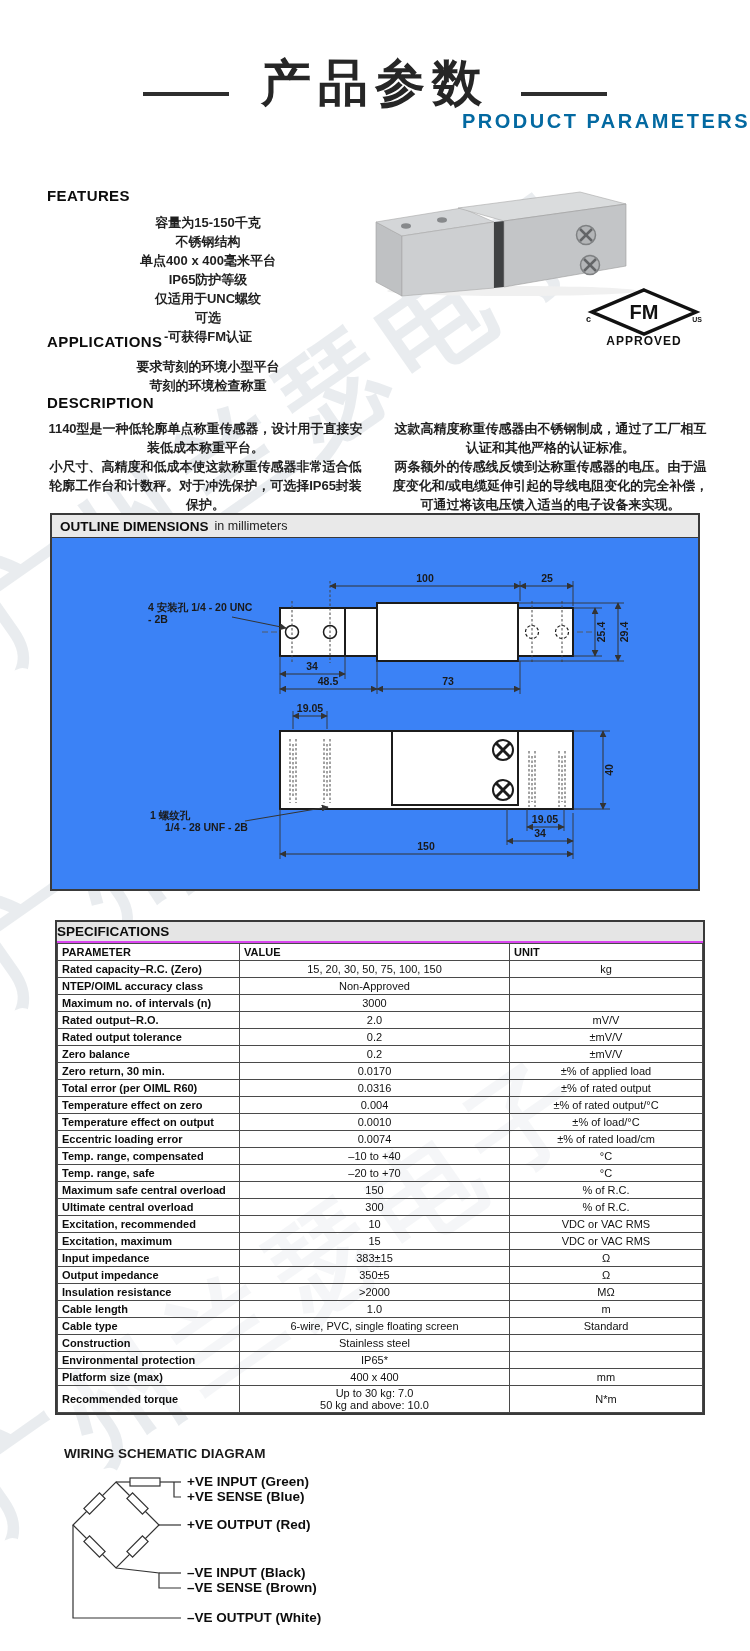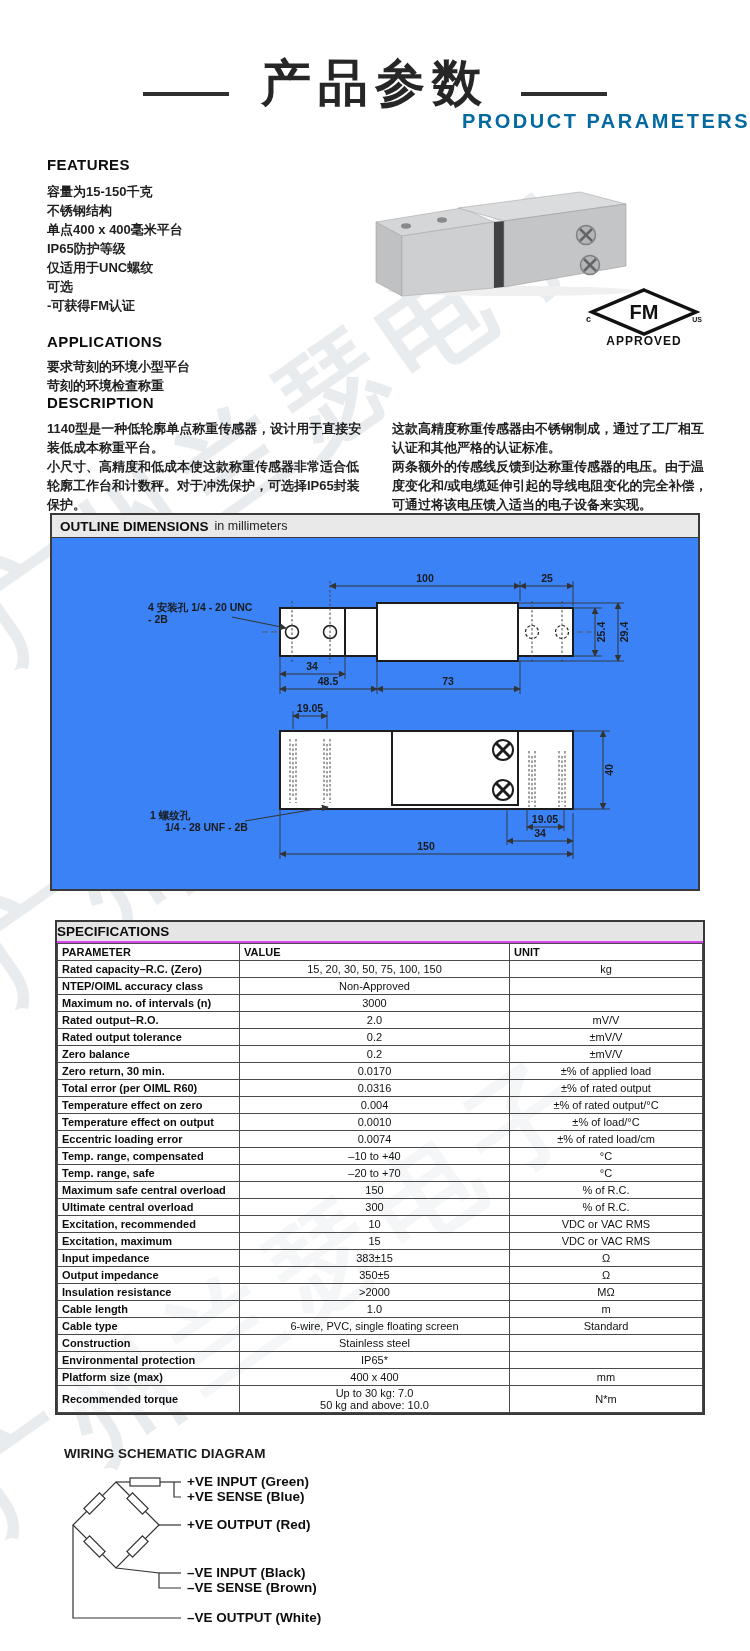--- a/index.html
+++ b/index.html
@@ -14,23 +14,23 @@
   
   .title-wrap{position:absolute;top:50px;left:0;width:100%;text-align:center;z-index:2;}
   .title{font-size:50px;font-weight:900;letter-spacing:7px;color:#262626;}
   .rule{position:absolute;top:92px;width:86px;height:4px;background:#2e2e2e;z-index:2;}
   .rule-left{left:143px;}
   .rule-right{right:143px;}
   .subtitle{position:absolute;top:110px;left:0;width:100%;text-align:right;font-size:20px;
             font-weight:600;letter-spacing:2.5px;color:#0369a1;z-index:2;}
 
   .sec-heading{font-size:15px;font-weight:800;letter-spacing:.4px;color:#0d0d0d;}
-  .cn{font-size:13px;font-weight:700;line-height:19px;color:#1f1f1f;margin:0;}
-
-  .features{position:absolute;left:47px;top:156px;width:322px;z-index:2;}
+  .cn{font-size:13px;font-weight:700;line-height:19px;color:#1f1f1f;margin:0;text-align:center;}
+
+  .features{position:absolute;left:47px;top:187px;width:322px;z-index:2;}
   .features .items{margin-top:9px;}
   .applications{position:absolute;left:47px;top:333px;width:322px;z-index:2;}
   .applications .items{margin-top:7px;}
   .description{position:absolute;left:47px;top:394px;width:662px;z-index:2;}
   .desc-cols{display:flex;gap:28px;margin-top:8px;}
   .desc-col{width:324px;}
 
   .product-visual{position:absolute;left:372px;top:186px;z-index:1;}
   .fm-logo{position:absolute;left:584px;top:286px;z-index:2;}
 

